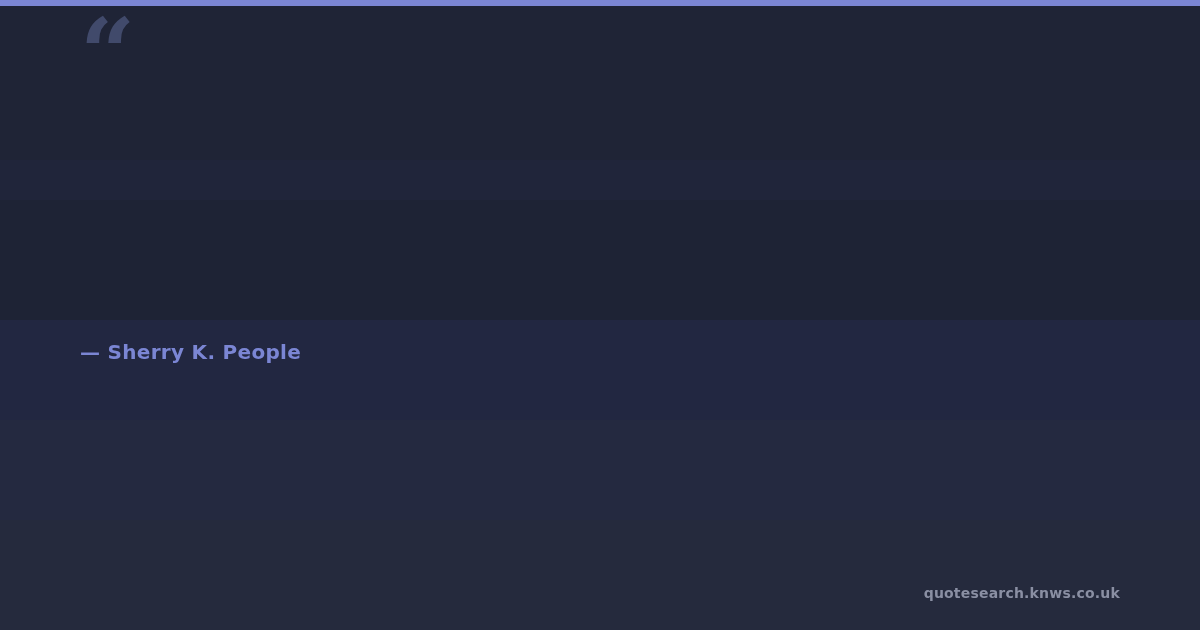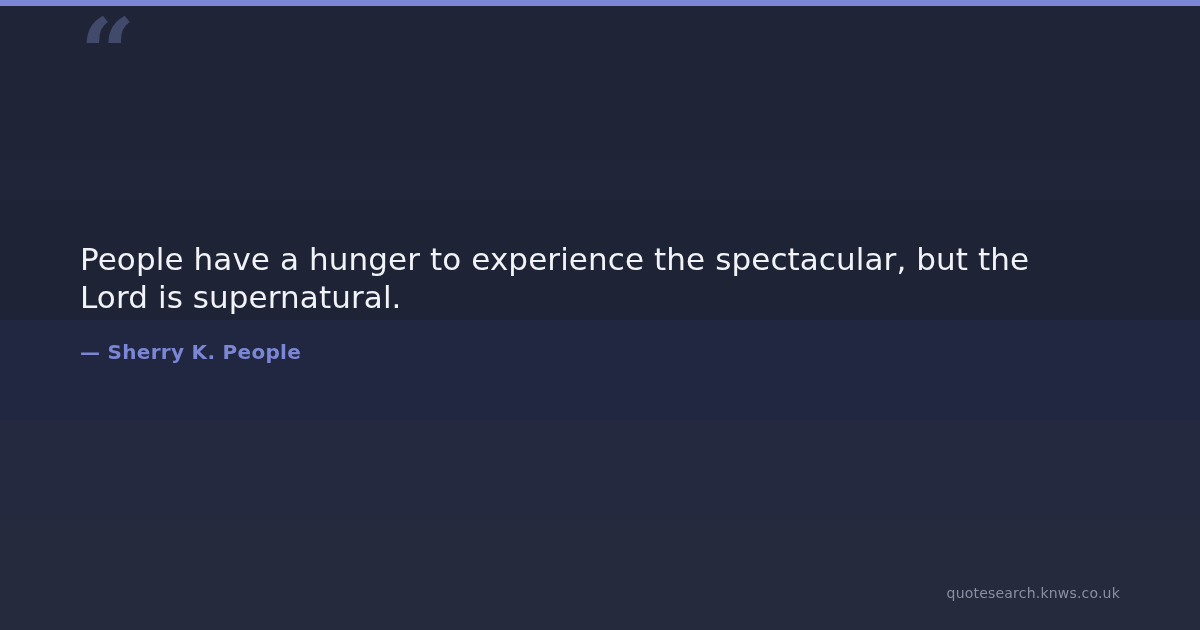--- a/index.html
+++ b/index.html
@@ -102,37 +102,34 @@
     white-space: nowrap;
   }
 
   
   .footer {
     position: absolute;
     right: 80px;
     bottom: 28px;
     color: #8a8fa3;
     font-family: "DejaVu Sans", sans-serif;
-    font-weight: 400;
+    font-weight: 700;
     font-size: 14px;
     line-height: 18px;
     letter-spacing: 0.2px;
     white-space: nowrap;
   }
 </style>
 </head>
 <body>
 
 <div class="quote-card">
 
   <div class="top-bar"></div>
 
   <div class="quote-mark">“</div>
 
-  <div class="quote-block">
-    <p class="quote-text">People have a hunger to experience the spectacular, but the Lord is supernatural.</p>
-  </div>
 
   <div class="attribution">— Sherry K. People</div>
 
   <div class="footer">quotesearch.knws.co.uk</div>
 
 </div>
 
 </body></html>

